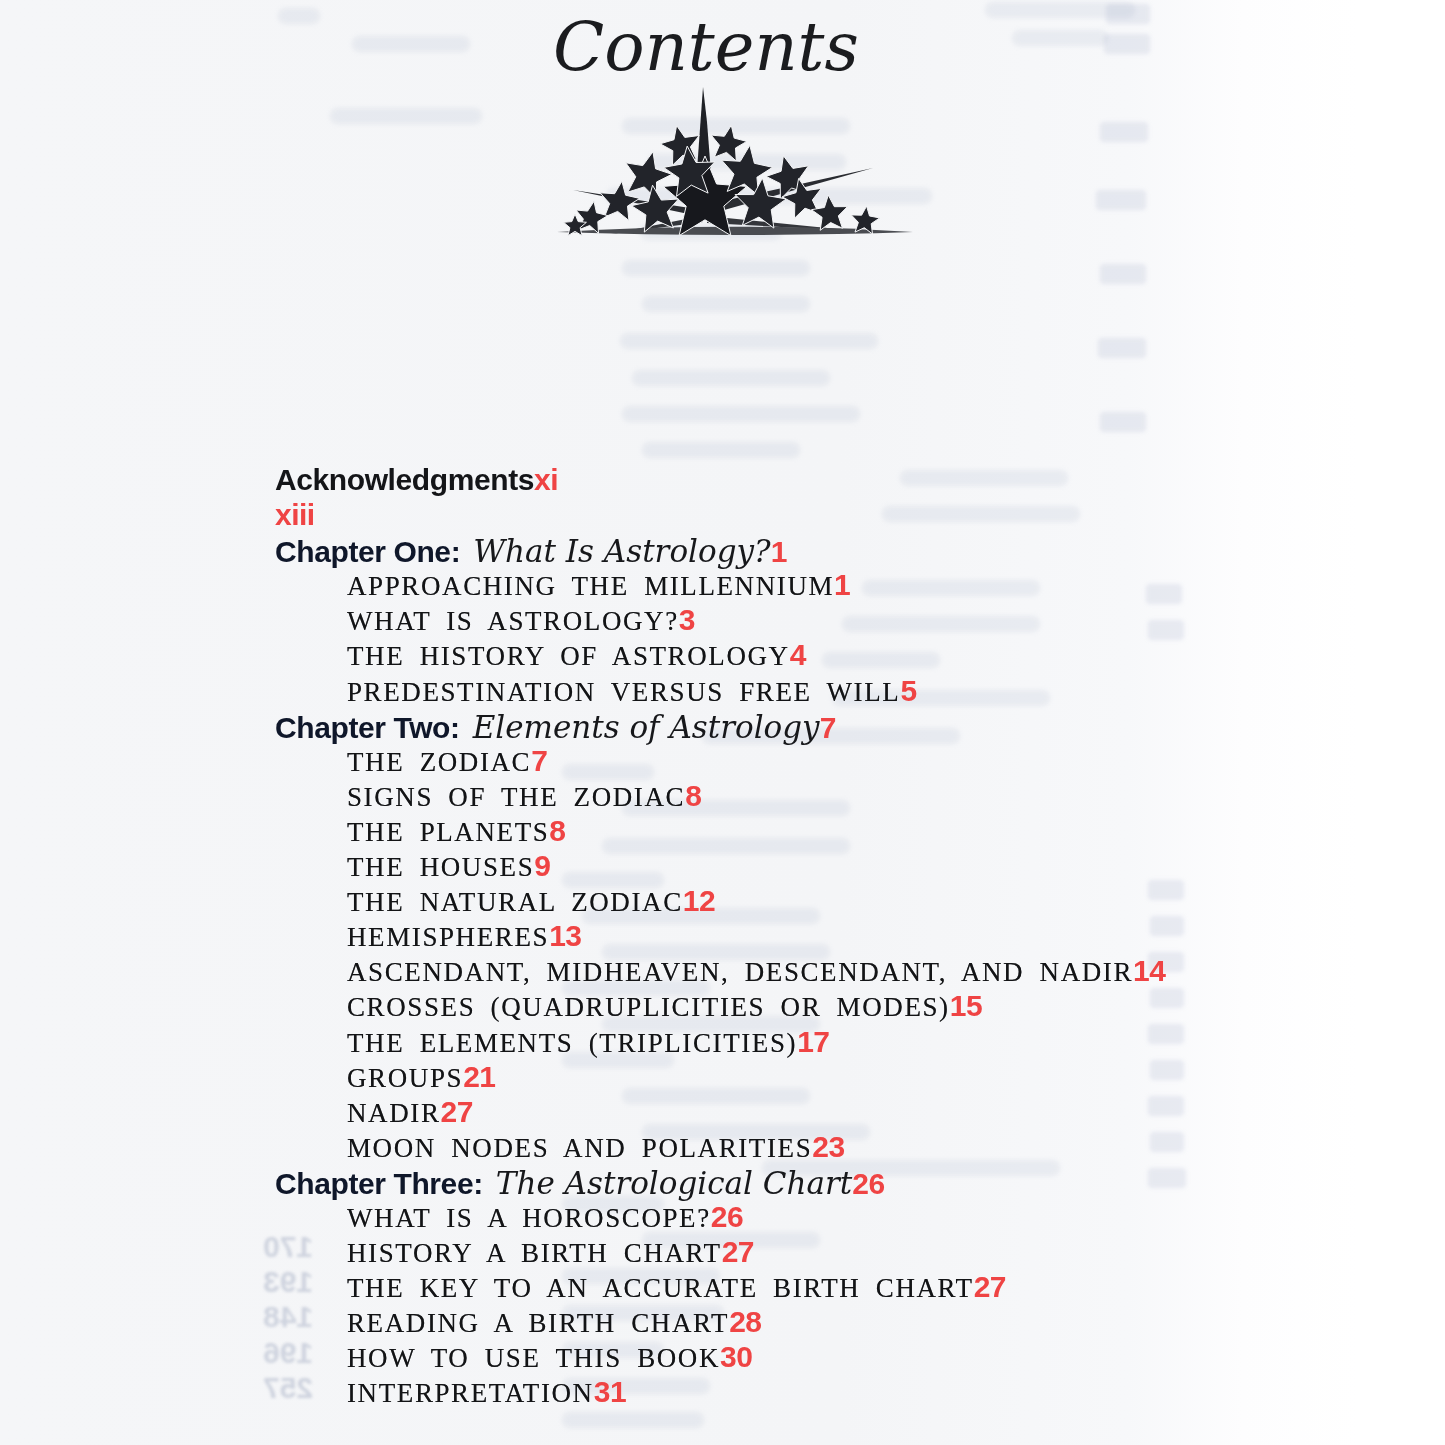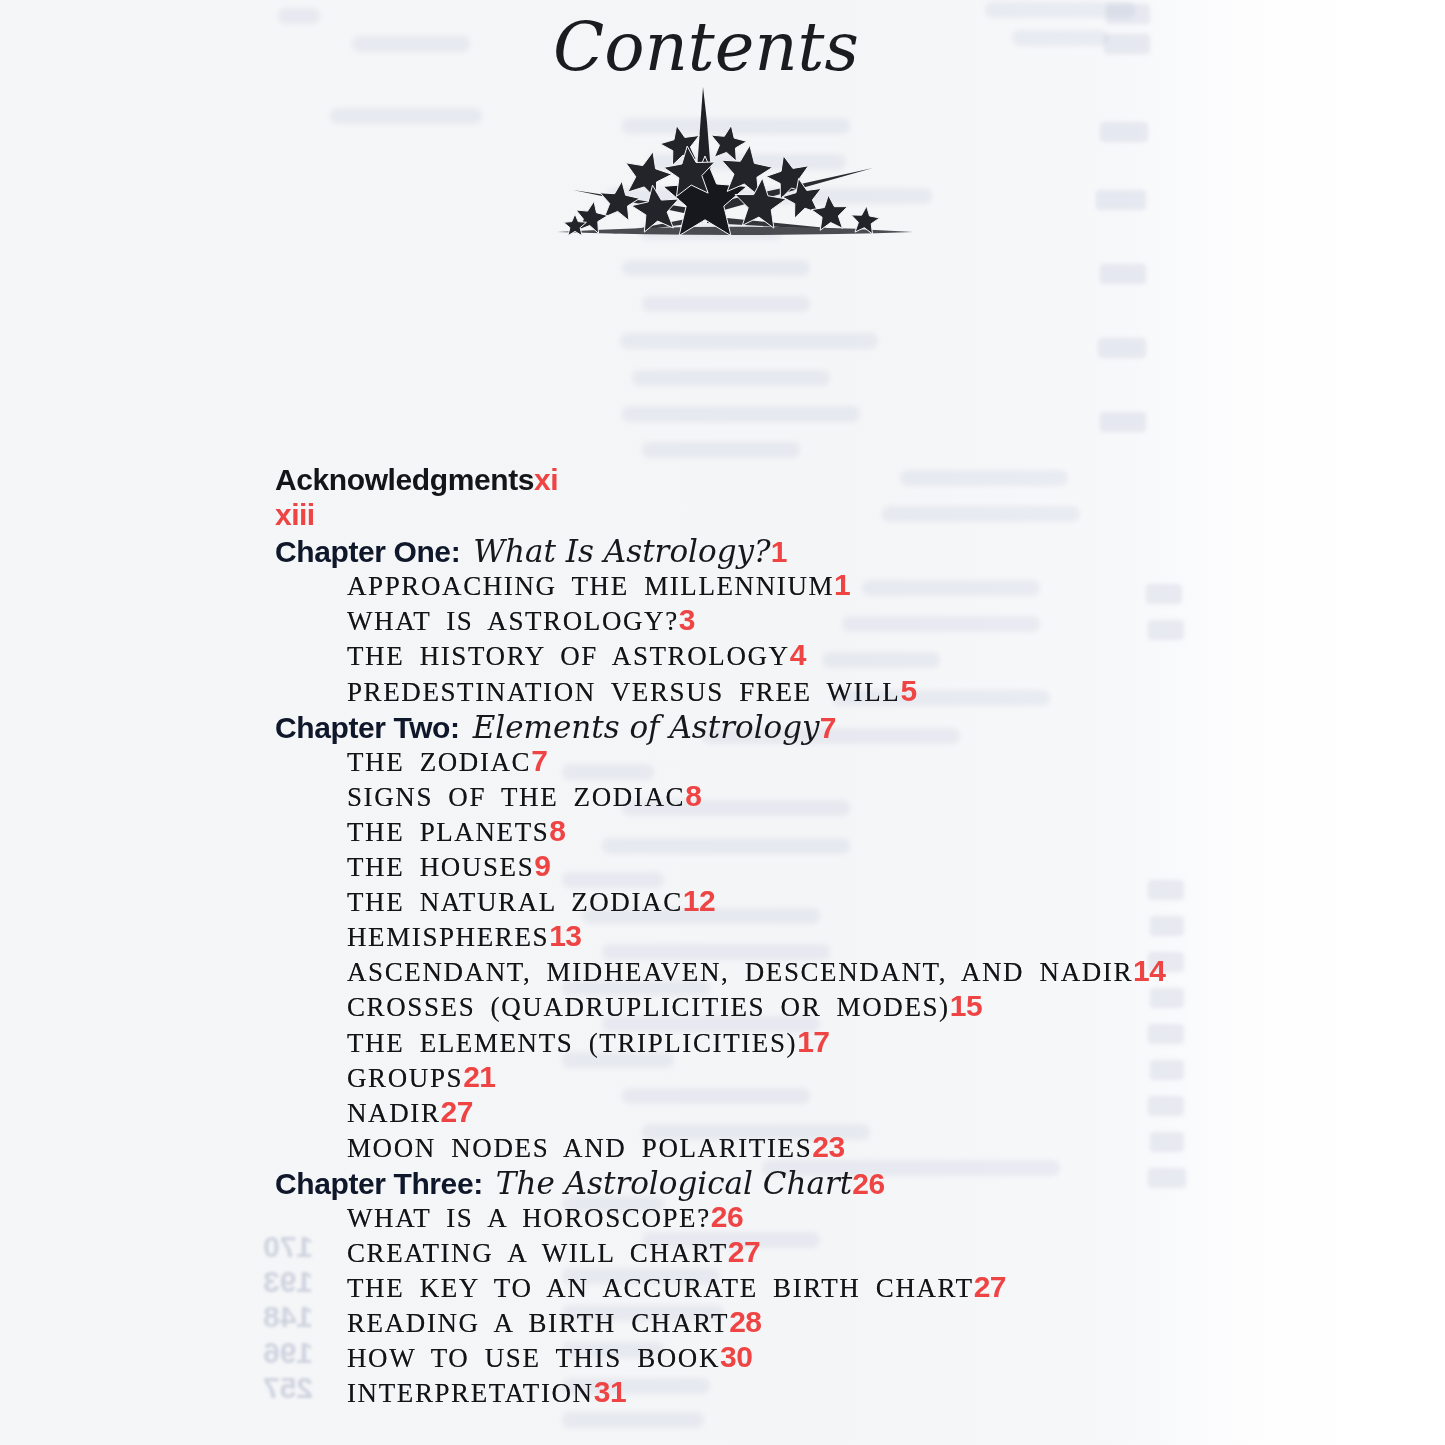--- a/index.html
+++ b/index.html
@@ -232,21 +232,21 @@
       </div>
       <div class="row">
         <span><span class="chap-prefix">Chapter Three:</span><span class="chap-title">The Astrological Chart</span></span>
         <span class="pg">26</span>
       </div>
       <div class="row sub">
         <span class="lbl-sub">WHAT IS A HOROSCOPE?</span>
         <span class="pg">26</span>
       </div>
       <div class="row sub">
-        <span class="lbl-sub">CREATING A WILL CHART</span>
+        <span class="lbl-sub">HISTORY A BIRTH CHART</span>
         <span class="pg">27</span>
       </div>
       <div class="row sub">
         <span class="lbl-sub">THE KEY TO AN ACCURATE BIRTH CHART</span>
         <span class="pg">27</span>
       </div>
       <div class="row sub">
         <span class="lbl-sub">READING A BIRTH CHART</span>
         <span class="pg">28</span>
       </div>

